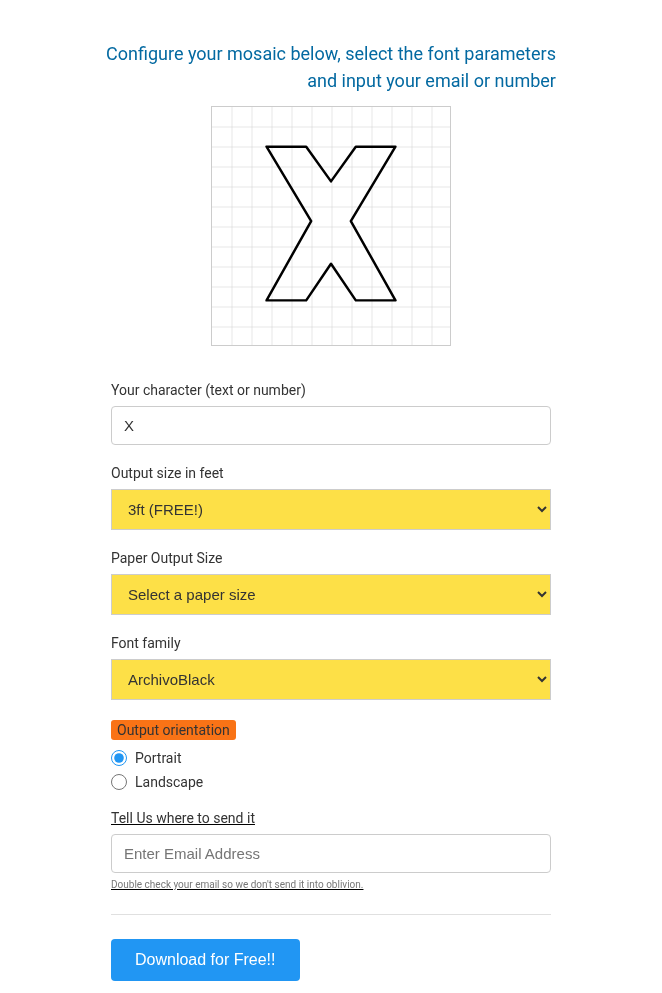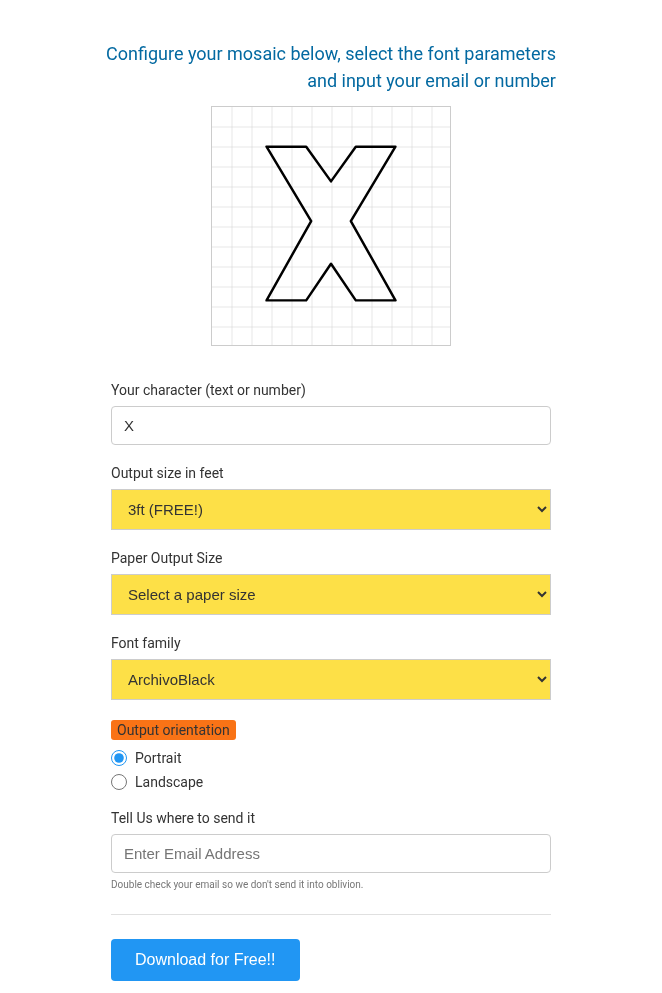--- a/index.html
+++ b/index.html
@@ -137,20 +137,21 @@
 
     .radio-option input[type="radio"] {
       accent-color: #2196F3;
       width: 16px;
       height: 16px;
       cursor: pointer;
     }
 
     .email-section {
       margin-bottom: 8px;
+      text-decoration: underline;
     }
 
     .email-label {
       display: block;
       font-size: 14px;
       color: #333;
       margin-bottom: 8px;
     }
 
     .email-hint {

